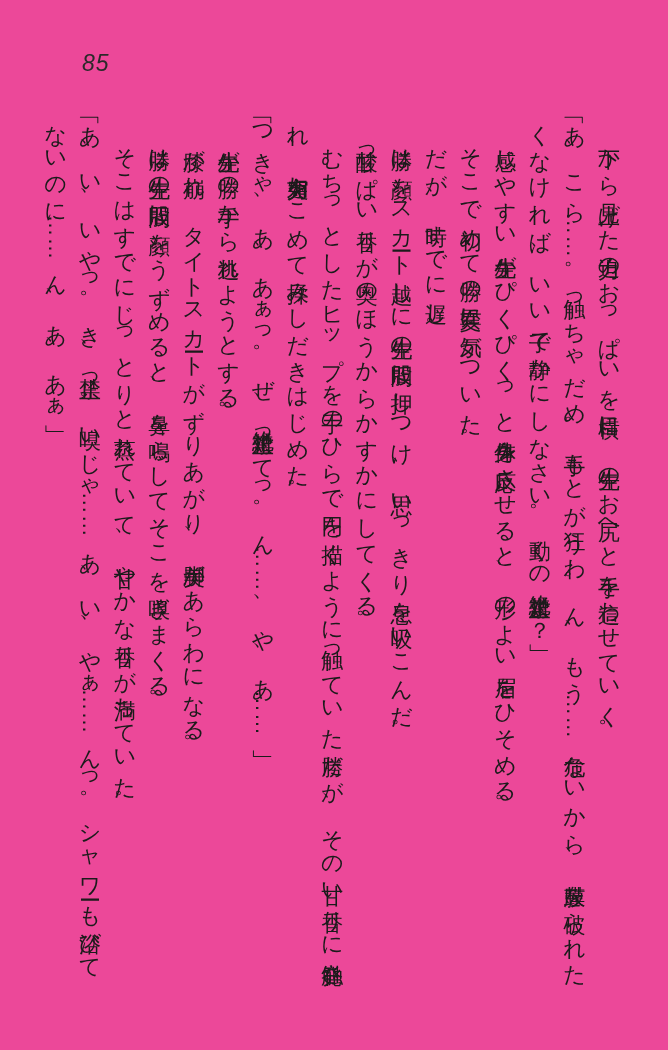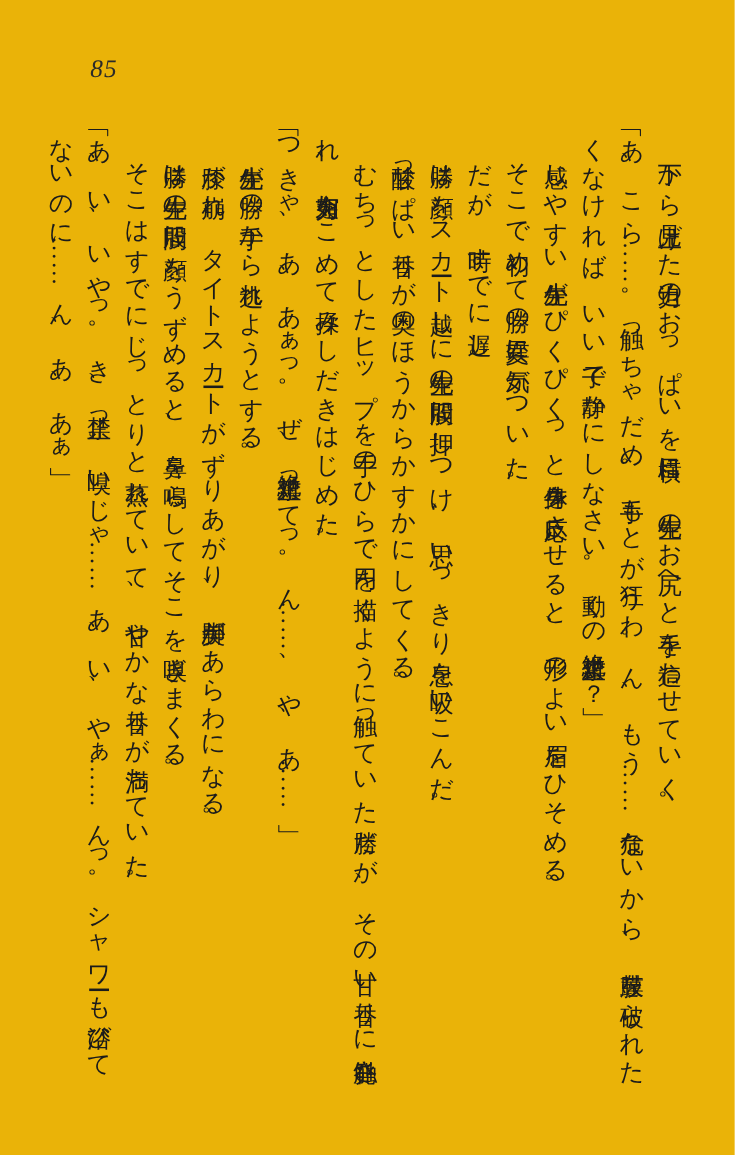--- a/index.html
+++ b/index.html
@@ -4,23 +4,23 @@
 <style>
   html, body {
     margin: 0;
     padding: 0;
     background: #ffffff;
   }
   .page {
     position: relative;
     width: 668px;
     height: 1050px;
-    background: #eab308;
+    background: #ec4899;
     overflow: hidden;
-    font-family: Liberation Serif, serif;
+    font-family: Liberation Sans, sans-serif;
     color: #1b1b1b;
   }
   .page-number {
     position: absolute;
     top: 50px;
     left: 82px;
     font-size: 23px;
     font-style: italic;
     color: #2a2a2a;
     letter-spacing: 1px;

